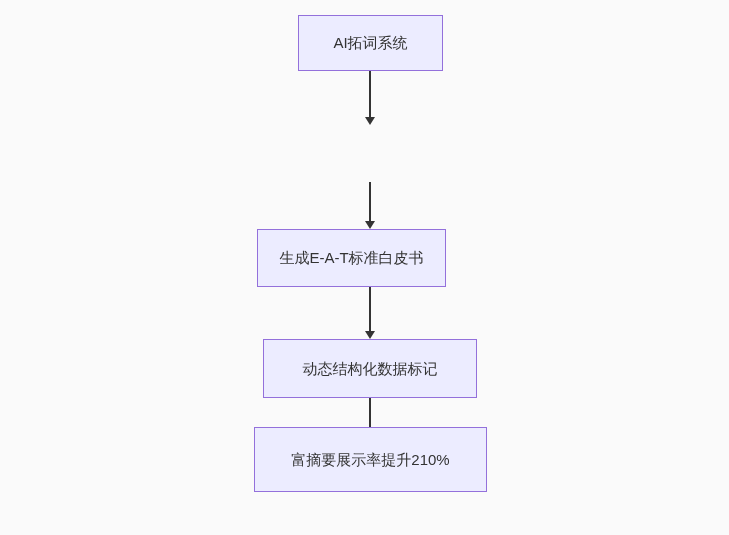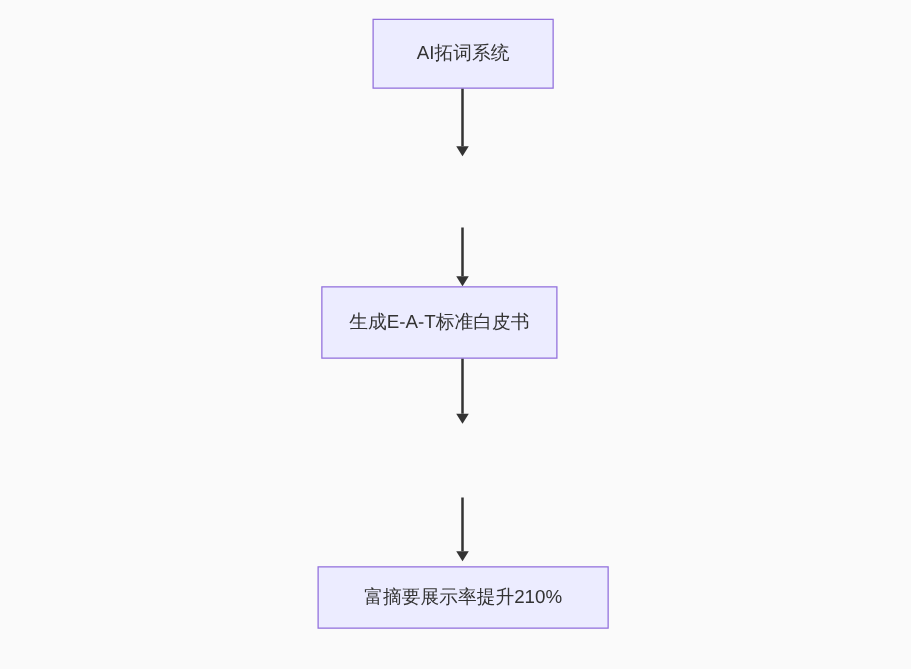--- a/index.html
+++ b/index.html
@@ -73,23 +73,26 @@
 
   <div class="node" style="left:257px; top:229px; width:189px; height:58px;">
     <span class="node-label">生成E-A-T标准白皮书</span>
   </div>
 
   <div class="edge" style="left:365px; top:287px; height:52px;">
     <div class="edge-line"></div>
     <div class="edge-head"></div>
   </div>
 
+  <div class="node" style="left:263px; top:339px; width:214px; height:59px;">
+    <span class="node-label">动态结构化数据标记</span>
+  </div>
 
   <div class="edge" style="left:365px; top:398px; height:51px;">
     <div class="edge-line"></div>
     <div class="edge-head"></div>
   </div>
 
-  <div class="node" style="left:254px; top:453px; width:233px; height:50px;">
+  <div class="node" style="left:254px; top:427px; width:233px; height:65px;">
     <span class="node-label">富摘要展示率提升210%</span>
   </div>
 
 </div>
 
 </body></html>

